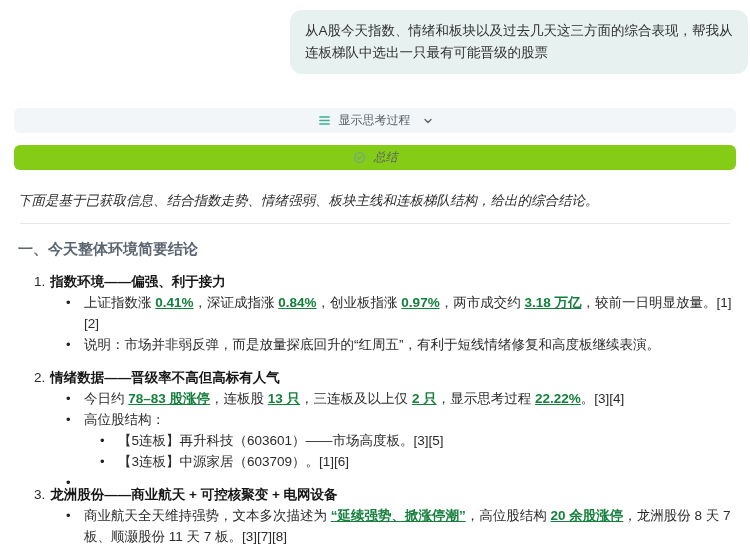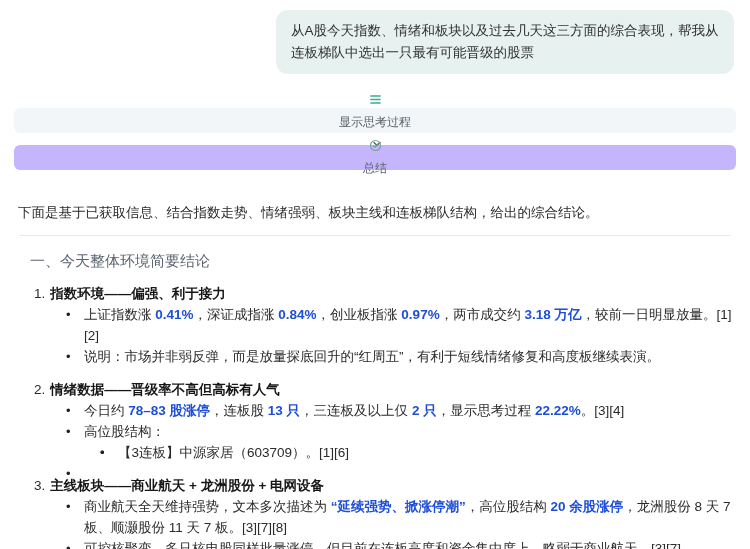--- a/index.html
+++ b/index.html
@@ -1,20 +1,20 @@
 <!DOCTYPE html>
 <html><head>
 <meta charset="utf-8">
 <style>
   * { margin: 0; padding: 0; box-sizing: border-box; }
   html, body { width: 750px; height: 549px; overflow: hidden; background: #ffffff; }
   body { font-family: "Liberation Sans", "DejaVu Sans", sans-serif; color: #272727; }
 
   
-  .user-row { display: flex; justify-content: flex-end; padding: 10px 16px 0 10px; }
+  .user-row { display: flex; justify-content: flex-end; padding: 10px 2px 0 10px; }
   .bubble {
     background: #e7f2f0;
     border-radius: 12px;
     padding: 10px 15px;
     max-width: 458px;
     font-size: 13.5px;
     line-height: 22px;
     color: #303030;
   }
 
@@ -24,44 +24,43 @@
     height: 25px;
     border-radius: 6px;
     display: flex;
     align-items: center;
     justify-content: center;
     gap: 8px;
     font-size: 12px;
     color: #5a6268;
     cursor: pointer;
     user-select: none;
-    flex-direction: column;
   }
   .bar-think { background: #f3f6f8; margin-top: 34px; }
-  .bar-summary { background: #c4b5fd; margin-top: 12px; }
+  .bar-summary { background: #84cc16; margin-top: 12px; font-style: italic; }
   .bar .chev { margin-left: 4px; display: flex; align-items: center; }
 
   
   .content { padding: 0 18px; font-size: 13.5px; color: #2a2a2a; }
-  .intro { margin-top: 32px; line-height: 21px; }
+  .intro { margin-top: 20px; line-height: 21px; font-style: italic; }
   .divider { border: none; border-top: 1px solid #e8e8e8; margin: 12px 2px 0 2px; }
-  .sec-title { font-size: 15px; font-weight: 400; color: #5b6570; margin-top: 14px; line-height: 21px; margin-left: 12px; }
+  .sec-title { font-size: 15px; font-weight: 700; color: #5b6570; margin-top: 14px; line-height: 21px; }
 
   .olist { margin-top: 4px; }
   .oli-title { padding-left: 16px; line-height: 21px; margin-top: 12px; }
   .oli-title .num { font-weight: 400; margin-right: 5px; }
   .oli-title .t { font-weight: 700; color: #161616; }
 
   .bullet { position: relative; line-height: 21px; }
   .bullet .dot { position: absolute; font-size: 13px; color: #222; }
   .bullet.l1 { padding-left: 66px; }
   .bullet.l1 .dot { left: 48px; }
   .bullet.l2 { padding-left: 100px; }
   .bullet.l2 .dot { left: 82px; }
-  .bullet b { font-weight: 700; color: #1d4ed8; }
+  .bullet b { font-weight: 700; color: #15803d; text-decoration: underline; }
 
   .icon-svg { display: block; }
 </style>
 </head>
 <body>
 
 <div class="user-row">
   <div class="bubble">从A股今天指数、情绪和板块以及过去几天这三方面的综合表现，帮我从连板梯队中选出一只最有可能晋级的股票</div>
 </div>
 
@@ -118,31 +117,32 @@
     <div class="bullet l1">
       <span class="dot">•</span>
       <span><span>今日约 </span><b>78–83 股涨停</b><span>，连板股 </span><b>13 只</b><span>，三连板及以上仅 </span><b>2 只</b><span>，显示思考过程 </span><b>22.22%</b><span>。[3][4]</span></span>
     </div>
     <div class="bullet l1">
       <span class="dot">•</span>
       <span><span>高位股结构：</span></span>
     </div>
     <div class="bullet l2">
       <span class="dot">•</span>
+      <span><span>【5连板】再升科技（603601）——市场高度板。[3][5]</span></span>
     </div>
     <div class="bullet l2">
       <span class="dot">•</span>
       <span><span>【3连板】中源家居（603709）。[1][6]</span></span>
     </div>
     <div class="bullet l1">
       <span class="dot">•</span>
     </div>
 
     <div class="oli-title">
-      <span class="num">3.</span><span class="t">主线板块——商业航天 + 龙洲股份 + 电网设备</span>
+      <span class="num">3.</span><span class="t">龙洲股份——商业航天 + 可控核聚变 + 电网设备</span>
     </div>
     <div class="bullet l1">
       <span class="dot">•</span>
       <span><span>商业航天全天维持强势，文本多次描述为 </span><b>“延续强势、掀涨停潮”</b><span>，高位股结构 </span><b>20 余股涨停</b><span>，龙洲股份 8 天 7 板、顺灏股份 11 天 7 板。[3][7][8]</span></span>
     </div>
     <div class="bullet l1">
       <span class="dot">•</span>
       <span><span>可控核聚变、多只核电股同样批量涨停，但目前在连板高度和资金集中度上，略弱于商业航天。[3][7]</span></span>
     </div>
 

